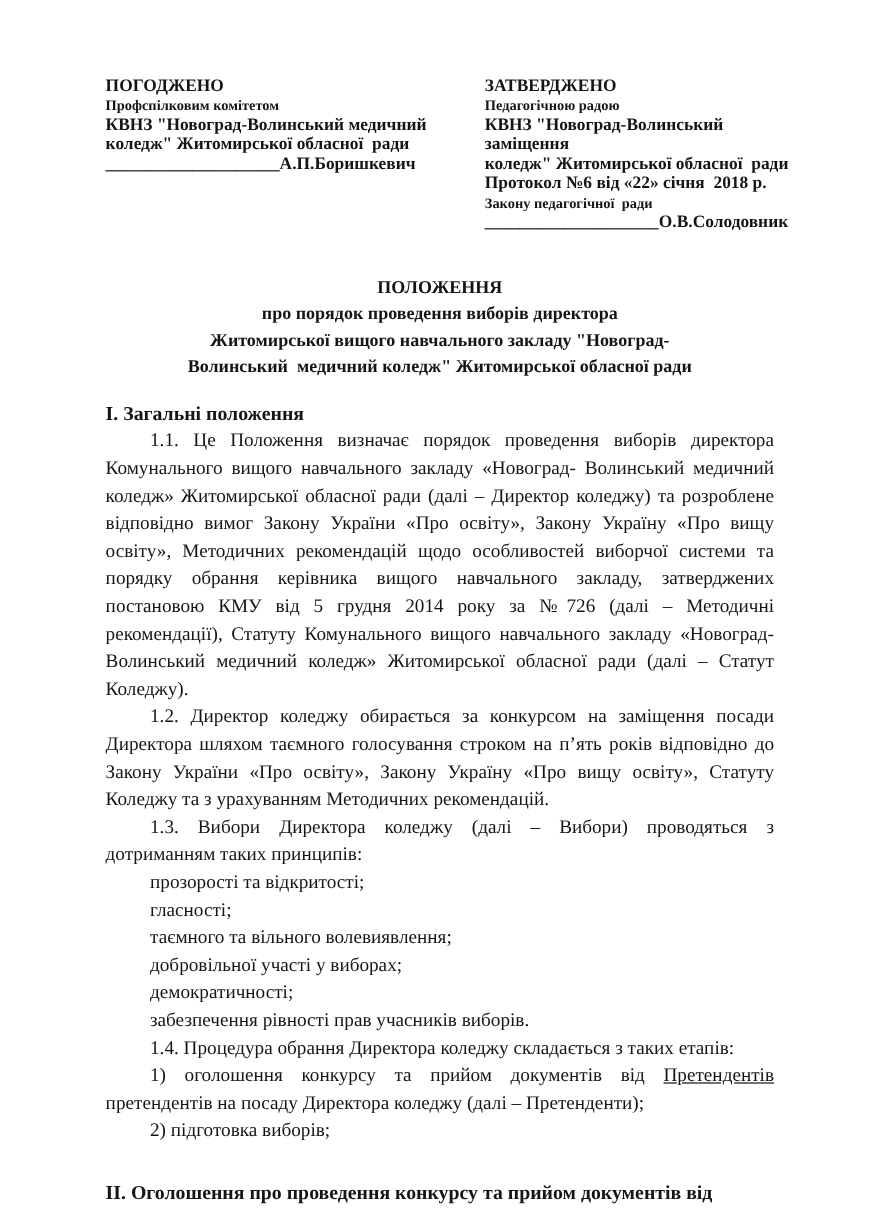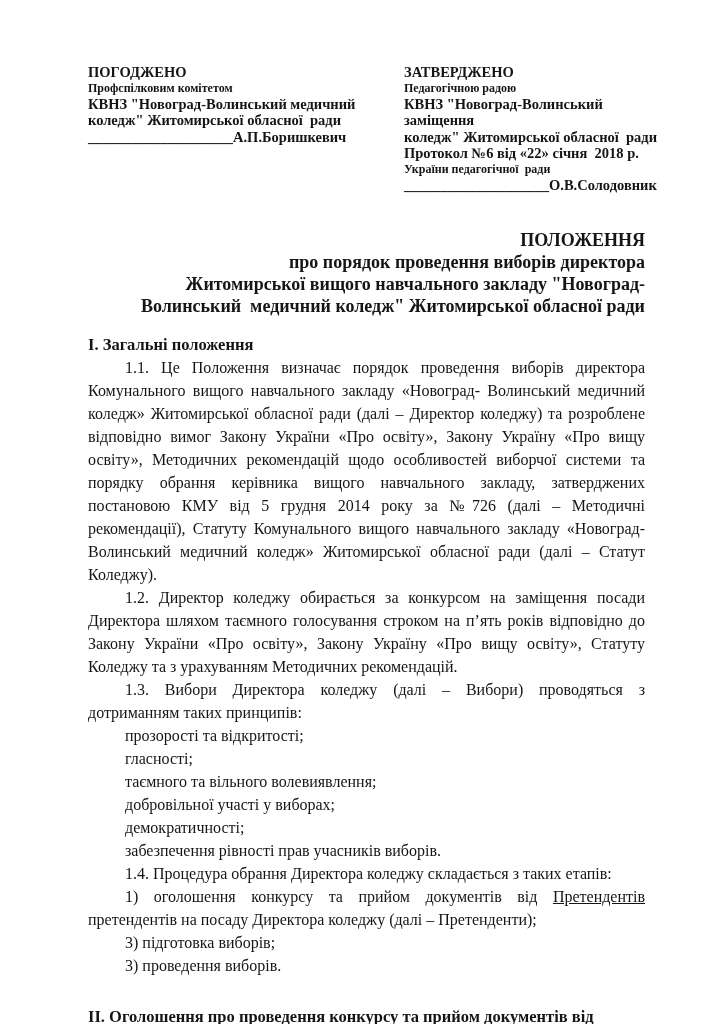--- a/index.html
+++ b/index.html
@@ -33,24 +33,23 @@
     font-size: 12px;
     line-height: 15px;
   }
   
   .title-block {
     margin-top: 36px;
     text-align: center;
     font-weight: bold;
   }
   .title-line {
-    font-size: 18px;
+    font-size: 15px;
     line-height: 22px;
     white-space: pre-wrap;
-    text-align: right;
   }
   
   .section-heading {
     font-weight: bold;
     font-size: 16.5px;
     line-height: 23px;
     margin: 0;
   }
   .section-heading.first { margin-top: 16px; }
   .section-heading.second { margin-top: 28px; }
@@ -85,21 +84,21 @@
       <div class="h-line">коледж" Житомирської обласної  ради</div>
       <div class="h-line">____________________А.П.Боришкевич</div>
     </div>
     <div class="header-col right">
       <div class="h-line">ЗАТВЕРДЖЕНО</div>
       <div class="h-line small">Педагогічною радою</div>
       <div class="h-line">КВНЗ "Новоград-Волинський</div>
       <div class="h-line">заміщення</div>
       <div class="h-line">коледж" Житомирської обласної  ради</div>
       <div class="h-line">Протокол №6 від «22» січня  2018 р.</div>
-      <div class="h-line small">України педагогічної  ради</div>
+      <div class="h-line small">Закону педагогічної  ради</div>
       <div class="h-line">____________________О.В.Солодовник</div>
     </div>
   </div>
 
   <div class="title-block">
     <div class="title-line">ПОЛОЖЕННЯ</div>
     <div class="title-line">про порядок проведення виборів директора</div>
     <div class="title-line">Житомирської вищого навчального закладу "Новоград-</div>
     <div class="title-line">Волинський  медичний коледж" Житомирської обласної ради</div>
   </div>
@@ -115,20 +114,19 @@
     <p class="list-line">прозорості та відкритості;</p>
     <p class="list-line">гласності;</p>
     <p class="list-line">таємного та вільного волевиявлення;</p>
     <p class="list-line">добровільної участі у виборах;</p>
     <p class="list-line">демократичності;</p>
     <p class="list-line">забезпечення рівності прав учасників виборів.</p>
 
     <p class="para">1.4. Процедура обрання Директора коледжу складається з таких етапів:</p>
 
     <p class="para"><span>1) оголошення конкурсу та прийом документів від </span><span class="u">Претендентів</span><span> претендентів на посаду Директора коледжу (далі – Претенденти);</span></p>
-    <p class="list-line">3) підготовка виборів;</p>
-    <p class="list-line">3) проведення виборів.</p>
+    <p class="list-line">2) підготовка виборів;</p>
 
     <div class="section-heading second">ІІ. Оголошення про проведення конкурсу та прийом документів від</div>
 
   </div>
 
 </div>
 
 </body></html>

